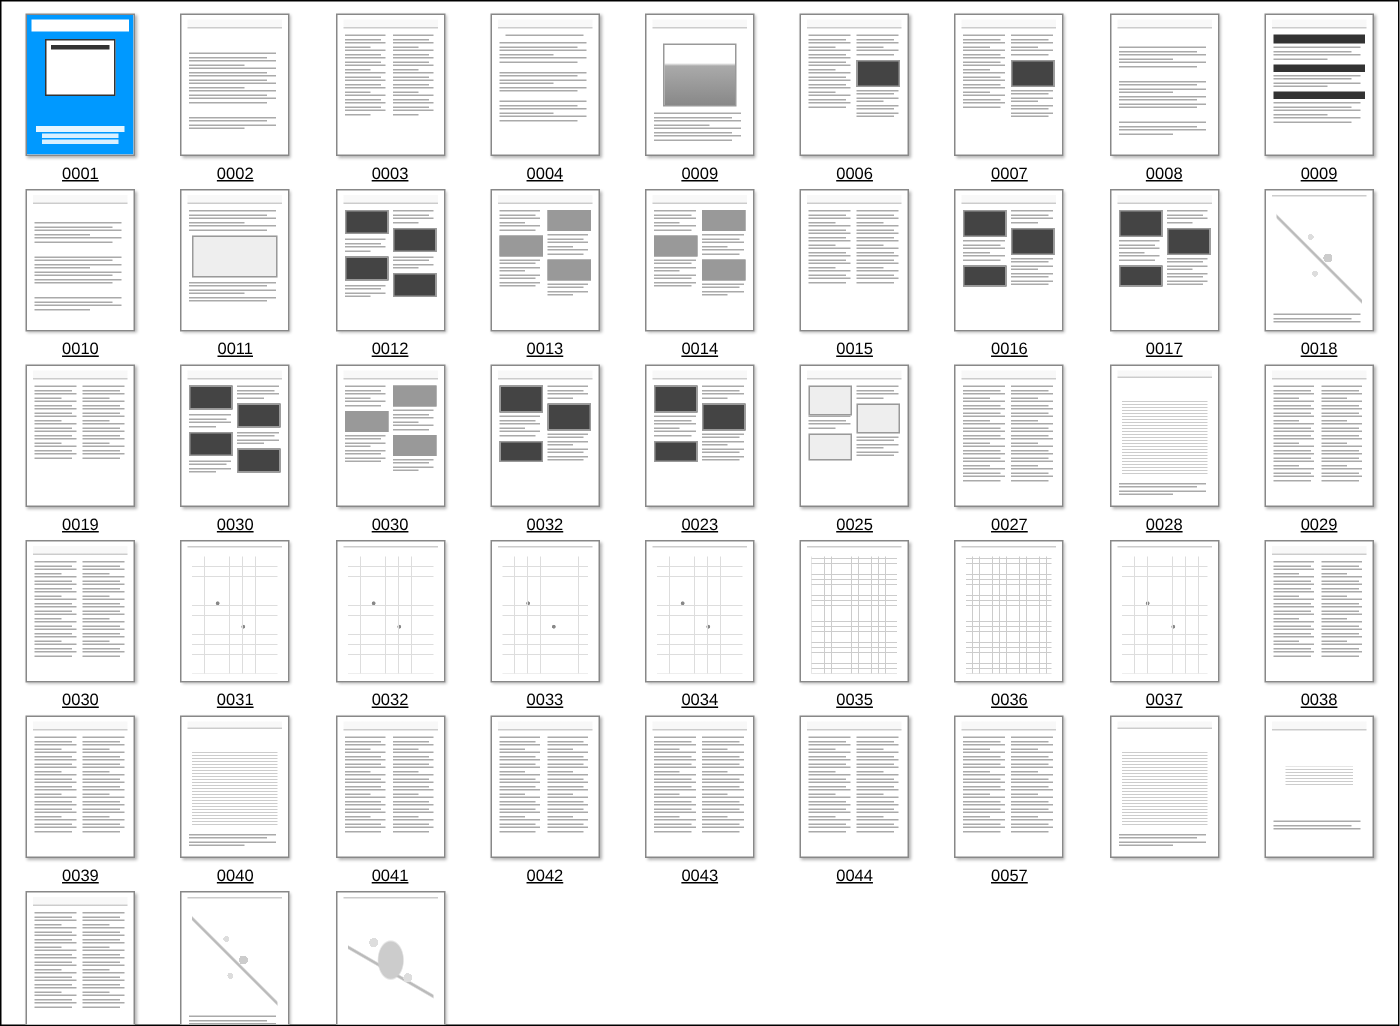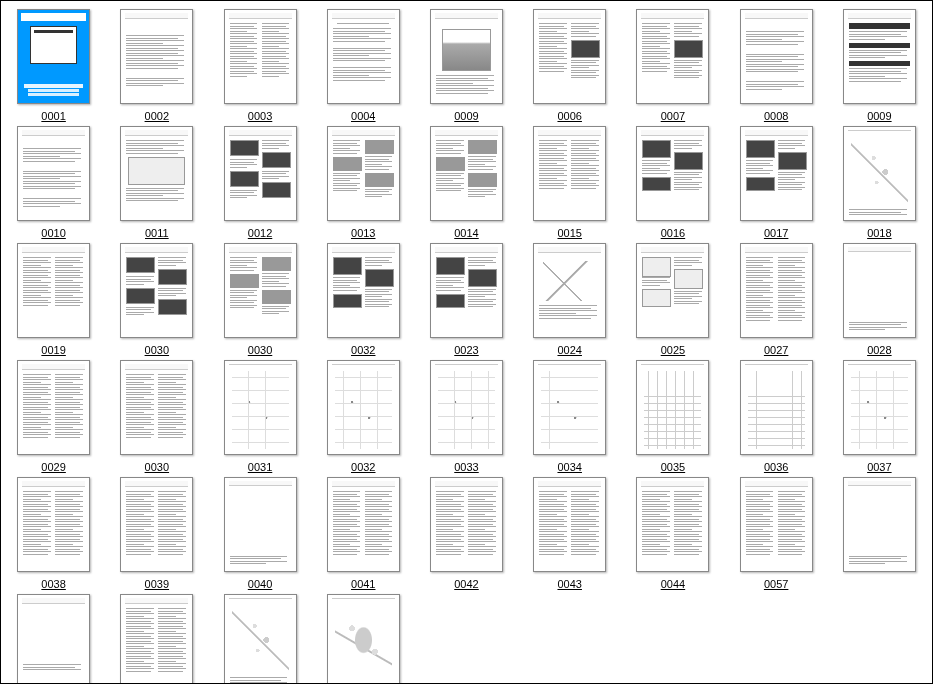--- a/index.html
+++ b/index.html
@@ -993,37 +993,20 @@
             </div>
           </div>
         </div>
       </div>
       <div class="label">0023</div>
     </div>
     <div class="cell">
       <div class="thumb">
         <div class="pg-header"></div>
         <div class="pg-body">
-          <div style="height:40px;margin:4px;background:linear-gradient(135deg,transparent 45%,#aaa 46%,#aaa 48%,transparent 49%),linear-gradient(45deg,transparent 40%,#aaa 41%,#aaa 42%,transparent 43%)"></div>
-          <div class="para">
-            <div class="line l"></div>
-            <div class="line m"></div>
-            <div class="line l"></div>
-            <div class="line s"></div>
-            <div class="line l"></div>
-            <div class="line m"></div>
-          </div>
-        </div>
-      </div>
-      <div class="label">0024</div>
-    </div>
-    <div class="cell">
-      <div class="thumb">
-        <div class="pg-header"></div>
-        <div class="pg-body">
           <div class="col2">
             <div>
               <div class="imgbox" style="height:20px;background:#eee"></div>
               <div class="para">
                 <div class="line l"></div>
                 <div class="line m"></div>
                 <div class="line l"></div>
                 <div class="line s"></div>
               </div>
               <div class="imgbox" style="height:18px;background:#eee;margin-top:2px"></div>

